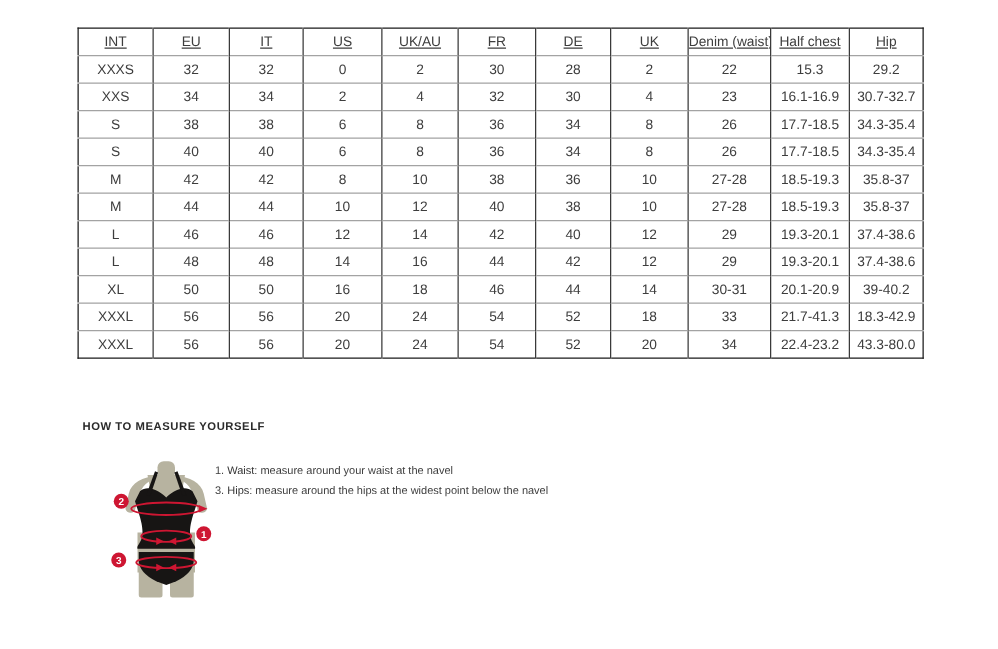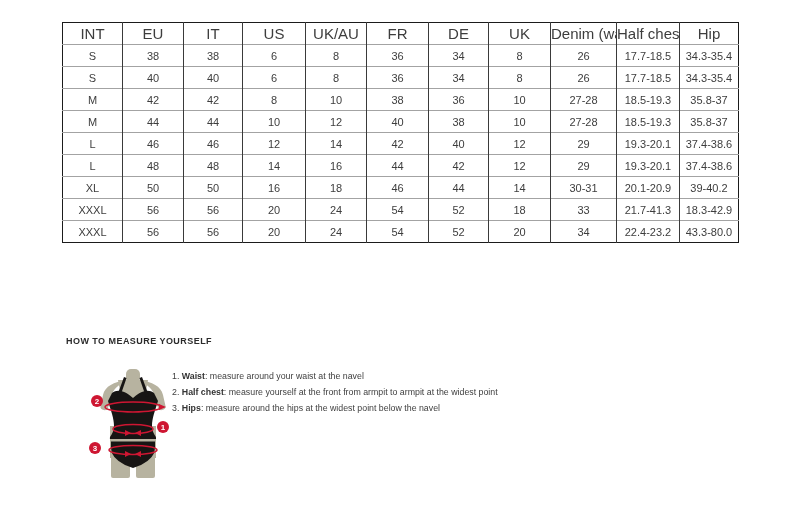--- a/index.html
+++ b/index.html
@@ -13,36 +13,36 @@
     font-size:11px; color:#3d3d3d;
     border:1.5px solid #1b1b1b;
   }
   .size-table th, .size-table td {
     height:22px; text-align:center; vertical-align:middle;
     font-weight:400; white-space:nowrap;
     border-left:1px solid #3a3a3a;
     border-top:1px solid #a3a3a3;
     overflow:hidden;
   }
-  .size-table th { font-size:15px; }
+  .size-table th { font-size:11px;text-decoration:underline; }
   .size-table tr > *:first-child { border-left:none; }
   .size-table thead tr > * { border-top:none; }
 
   
   .measure-title {
     position:absolute; left:66px; top:336px;
     font-size:9px; font-weight:bold; letter-spacing:.45px; color:#2b2b2b;
   }
   .measure-figure { position:absolute; left:82px; top:368px; }
   .measure-steps {
     position:absolute; left:172px; top:368px;
     font-size:8.8px; color:#3e3e3e;
   }
   .measure-step { line-height:16px; white-space:nowrap; }
-  .measure-step b { font-weight:bold; color:#343434; }
+  .measure-step b { font-weight:normal; color:#343434; }
 </style>
 </head>
 <body>
 
 <table class="size-table">
   <colgroup>
     <col style="width:60px">
       <col style="width:61px">
       <col style="width:59px">
     <col style="width:63px">
@@ -64,20 +64,46 @@
         <th>FR</th>
         <th>DE</th>
         <th>UK</th>
         <th>Denim (waist)</th>
         <th>Half chest</th>
         <th>Hip</th>
       </tr>
   </thead>
   <tbody>
       <tr>
+        <td>XXXS</td>
+        <td>32</td>
+        <td>32</td>
+        <td>0</td>
+        <td>2</td>
+        <td>30</td>
+        <td>28</td>
+        <td>2</td>
+        <td>22</td>
+        <td>15.3</td>
+        <td>29.2</td>
+      </tr>
+      <tr>
+        <td>XXS</td>
+        <td>34</td>
+        <td>34</td>
+        <td>2</td>
+        <td>4</td>
+        <td>32</td>
+        <td>30</td>
+        <td>4</td>
+        <td>23</td>
+        <td>16.1-16.9</td>
+        <td>30.7-32.7</td>
+      </tr>
+      <tr>
         <td>S</td>
         <td>38</td>
         <td>38</td>
         <td>6</td>
         <td>8</td>
         <td>36</td>
         <td>34</td>
         <td>8</td>
         <td>26</td>
         <td>17.7-18.5</td>
@@ -233,20 +259,16 @@
     <text x="13" y="83" fill="#ffffff">3</text>
   </g>
 </svg>
 
 <div class="measure-steps">
   <div class="measure-step">
     <span>1.</span>
     <b>Waist</b><span>: measure around your waist at the navel</span>
   </div>
   <div class="measure-step">
-    <span>2.</span>
-    <b>Half chest</b><span>: measure yourself at the front from armpit to armpit at the widest point</span>
-  </div>
-  <div class="measure-step">
     <span>3.</span>
     <b>Hips</b><span>: measure around the hips at the widest point below the navel</span>
   </div>
 </div>
 
 </body></html>

